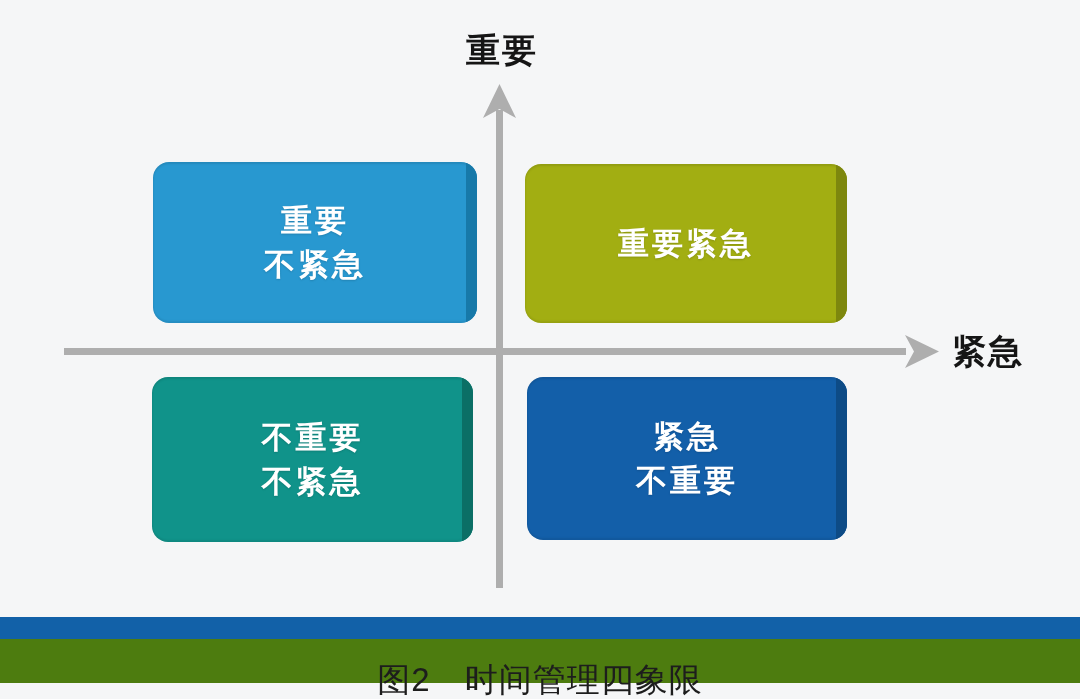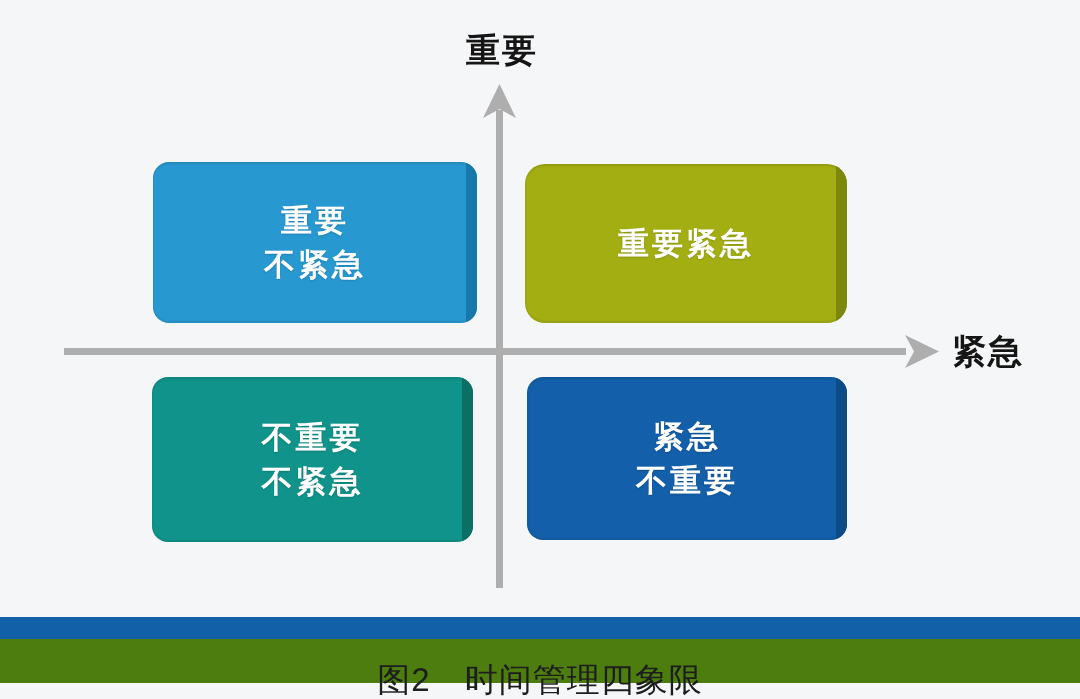--- a/index.html
+++ b/index.html
@@ -28,21 +28,21 @@
   .quadrant {
     position: absolute;
     border-radius: 16px;
     overflow: hidden;
     display: flex;
     align-items: center;
     justify-content: center;
     box-shadow: inset 0 2px 2px rgba(0,0,0,0.10), inset 0 -2px 2px rgba(0,0,0,0.08);
   }
   .q-tl { left: 153px; top: 162px; width: 324px; height: 161px; }
-  .q-tr { left: 525px; top: 164px; width: 322px; height: 159px; border-radius: 20px; }
+  .q-tr { left: 525px; top: 164px; width: 322px; height: 159px; }
   .q-bl { left: 152px; top: 377px; width: 321px; height: 165px; }
   .q-br { left: 527px; top: 377px; width: 320px; height: 163px; }
   .q-edge {
     position: absolute;
     top: 1px; right: 0; bottom: 1px;
     width: 11px;
     border-radius: 0 16px 16px 0;
   }
   .q-text {
     position: relative;

